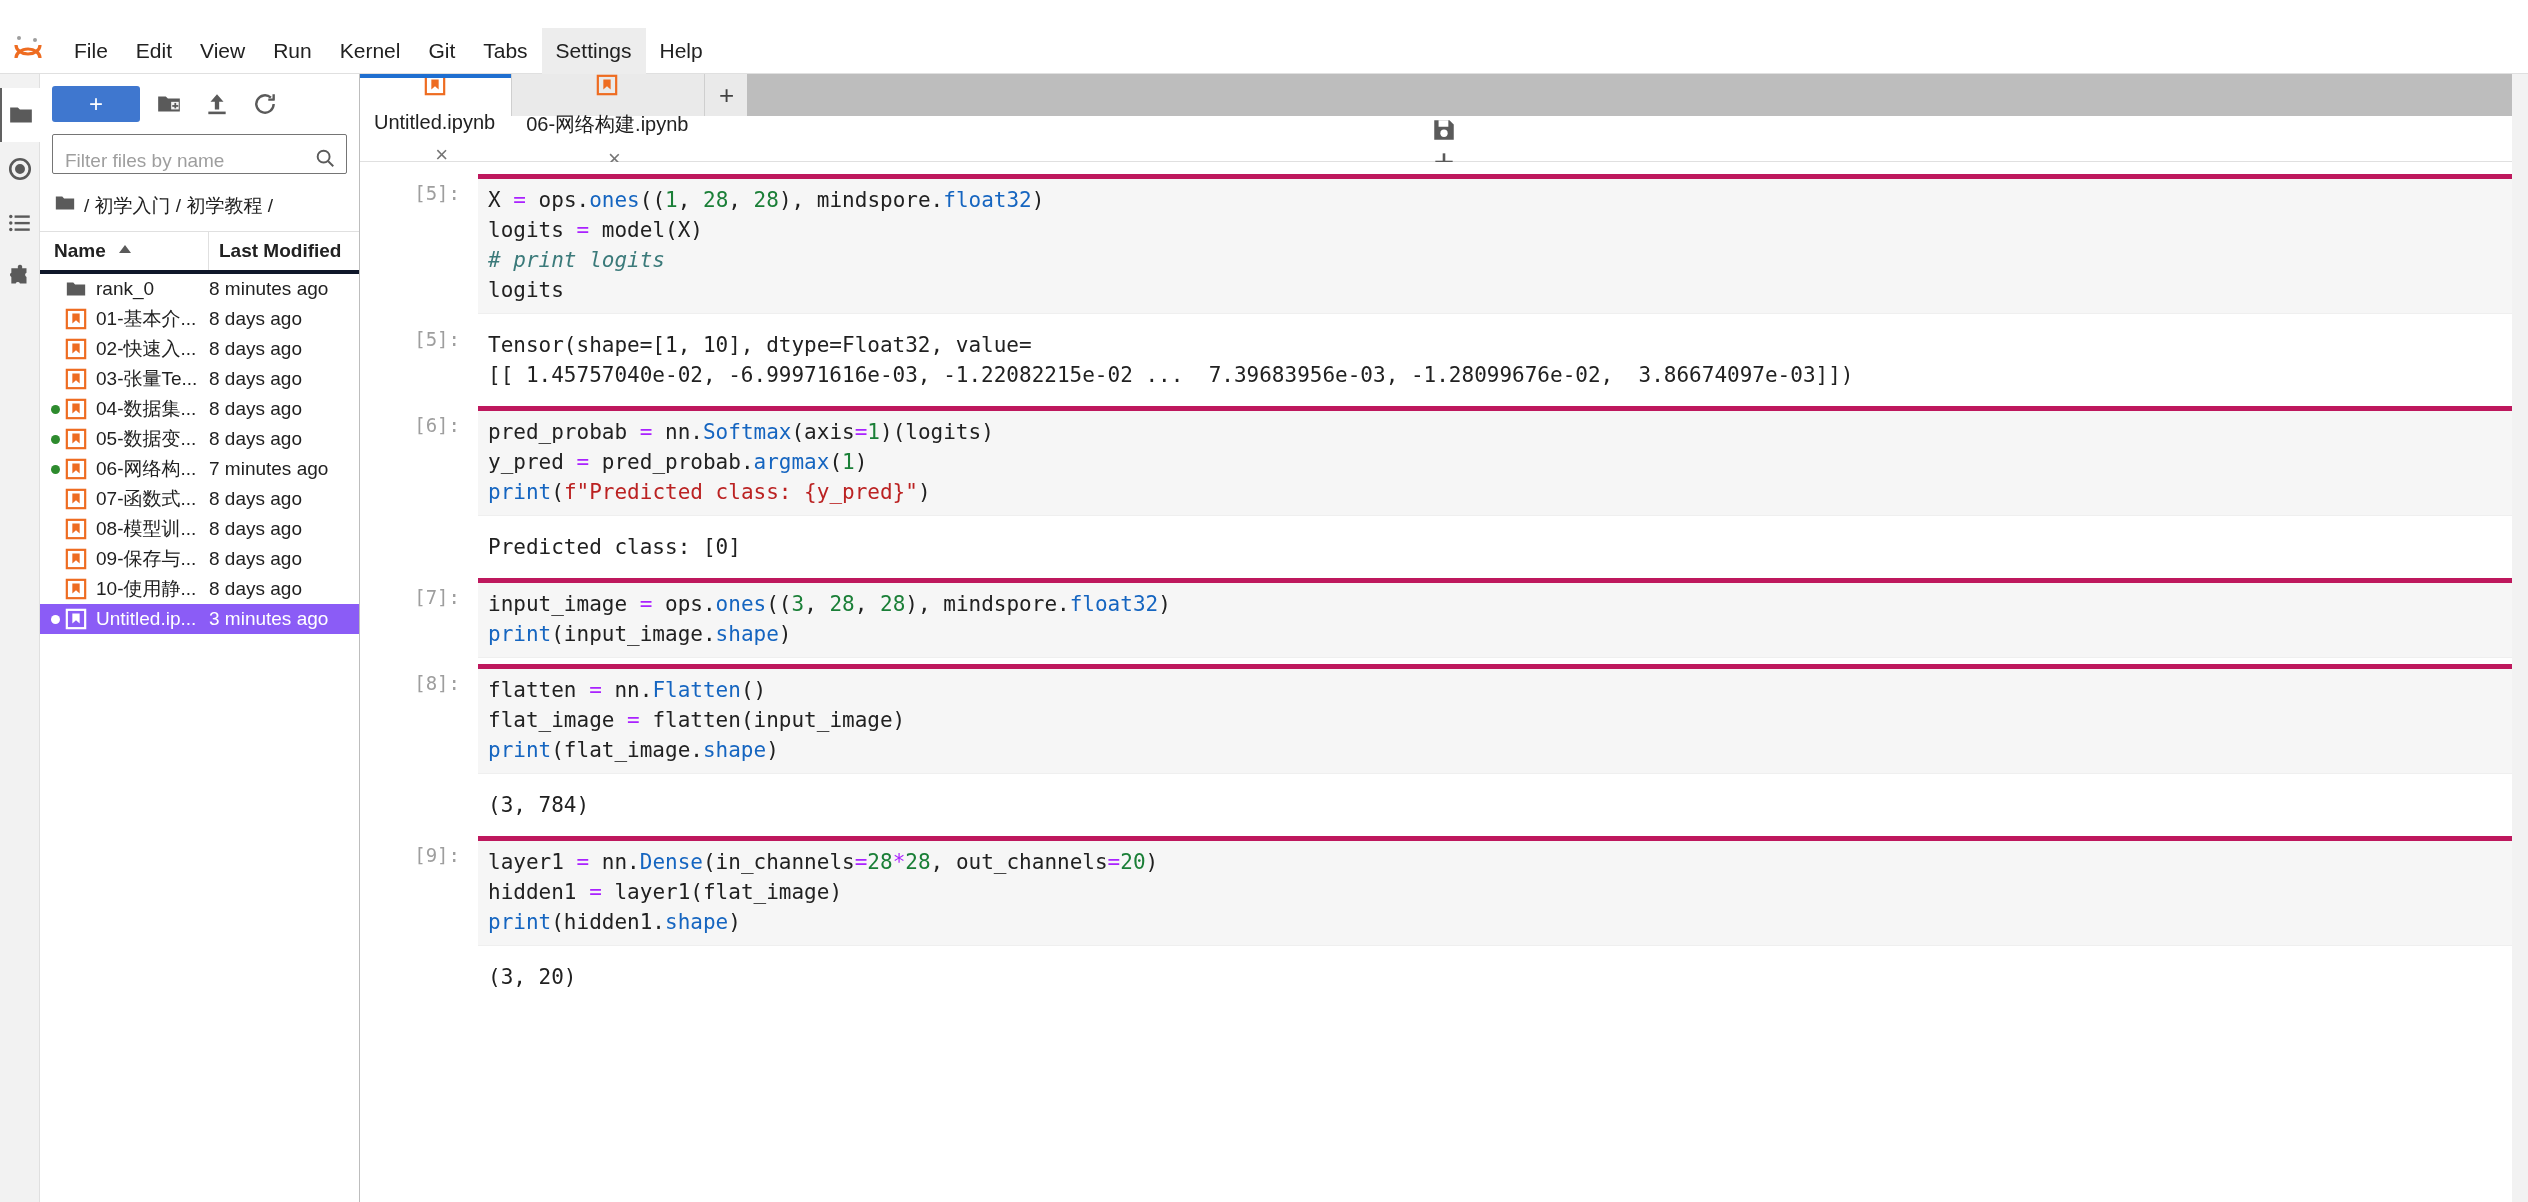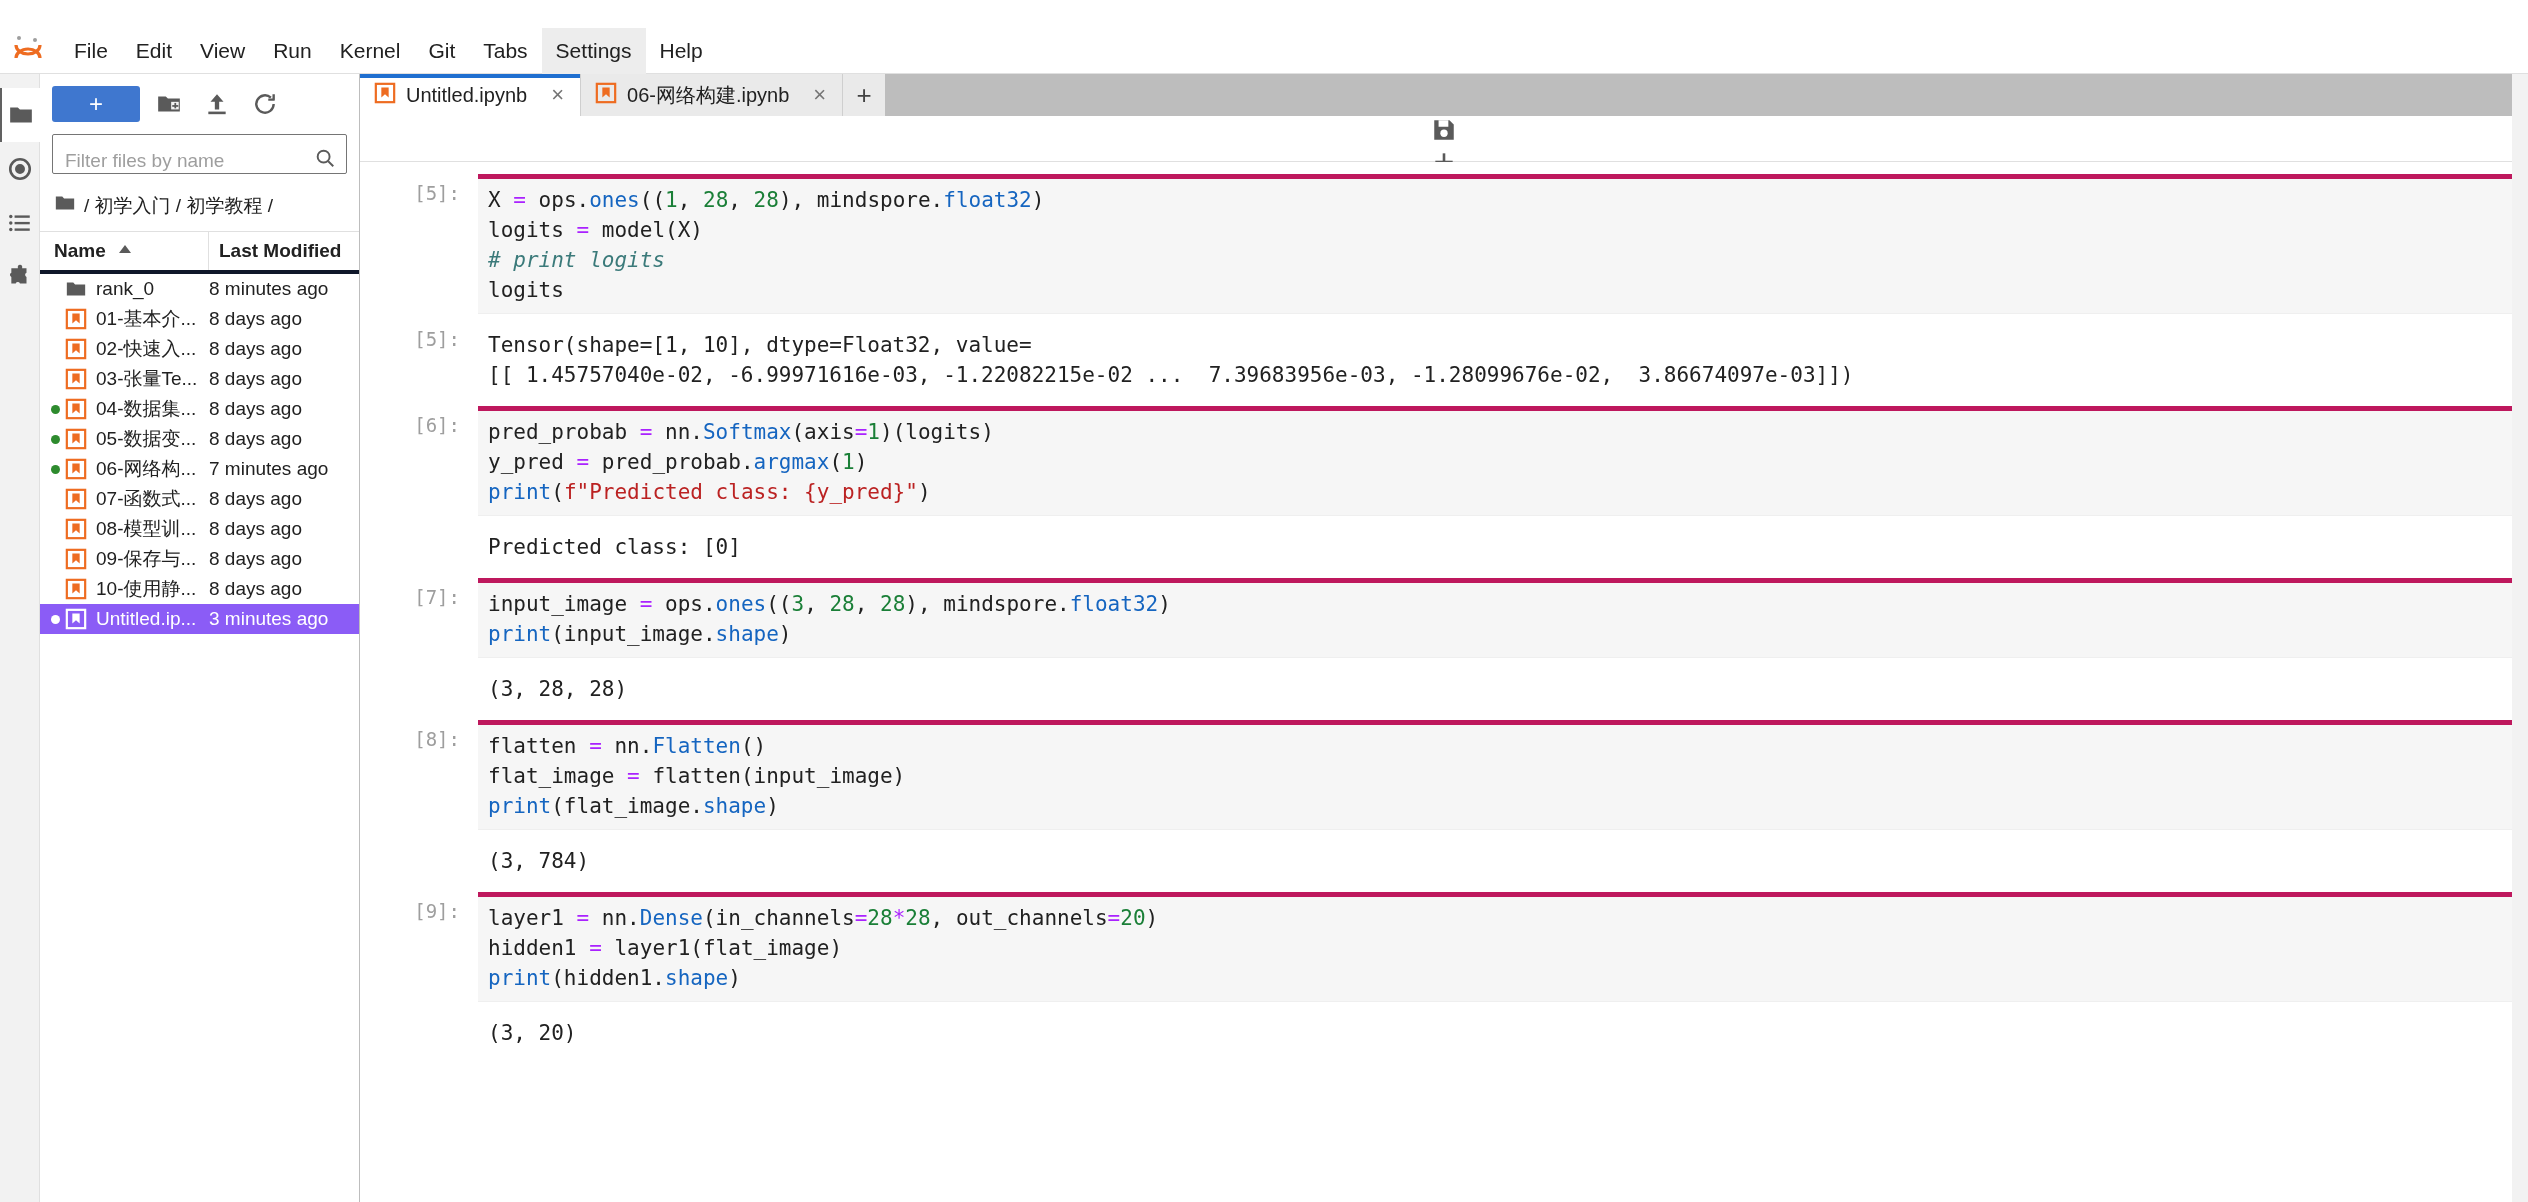--- a/index.html
+++ b/index.html
@@ -122,20 +122,21 @@
 
   
   .main { flex: 1; display: flex; flex-direction: column; min-width: 0; background: #bdbdbd; }
   .tabbar { display: flex; align-items: flex-end; height: 42px; min-height: 42px; background: #bdbdbd; }
   .tab {
     display: flex; align-items: center; gap: 10px;
     height: 42px; padding: 0 16px 0 14px;
     font-size: 20px; color: #212121; cursor: pointer;
     background: #eaeaea; position: relative;
     border-right: 1px solid #cfcfcf;
+    flex-direction: column;
   }
   .tab.active { background: #ffffff; }
   .tab.active::before {
     content: ""; position: absolute; left: 0; right: 0; top: 0;
     height: 4px; background: #1f6fd0;
   }
   .tab .tab-close { color: #757575; font-size: 22px; margin-left: 14px; line-height: 1; }
   .tab-add {
     width: 42px; height: 42px; display: flex; align-items: center;
     justify-content: center; background: #eaeaea; font-size: 26px;
@@ -590,26 +591,20 @@
             </div>
           </div>
           <div class="cell">
             <div class="prompt">[7]:</div>
             <div class="cell-body">
               <div class="cell-input"><span>input_image </span><span class="tok-op">=</span><span> ops.</span><span class="tok-fn">ones</span><span>((</span><span class="tok-num">3</span><span>, </span><span class="tok-num">28</span><span>, </span><span class="tok-num">28</span><span>), mindspore.</span><span class="tok-fn">float32</span><span>)</span>
 <span class="tok-fn">print</span><span>(input_image.</span><span class="tok-fn">shape</span><span>)</span></div>
             </div>
           </div>
           <div class="cell">
-            <div class="prompt"></div>
-            <div class="cell-body">
-              <div class="cell-output"><span>(3, 28, 28)</span></div>
-            </div>
-          </div>
-          <div class="cell">
             <div class="prompt">[8]:</div>
             <div class="cell-body">
               <div class="cell-input"><span>flatten </span><span class="tok-op">=</span><span> nn.</span><span class="tok-fn">Flatten</span><span>()</span>
 <span>flat_image </span><span class="tok-op">=</span><span> flatten(input_image)</span>
 <span class="tok-fn">print</span><span>(flat_image.</span><span class="tok-fn">shape</span><span>)</span></div>
             </div>
           </div>
           <div class="cell">
             <div class="prompt"></div>
             <div class="cell-body">

